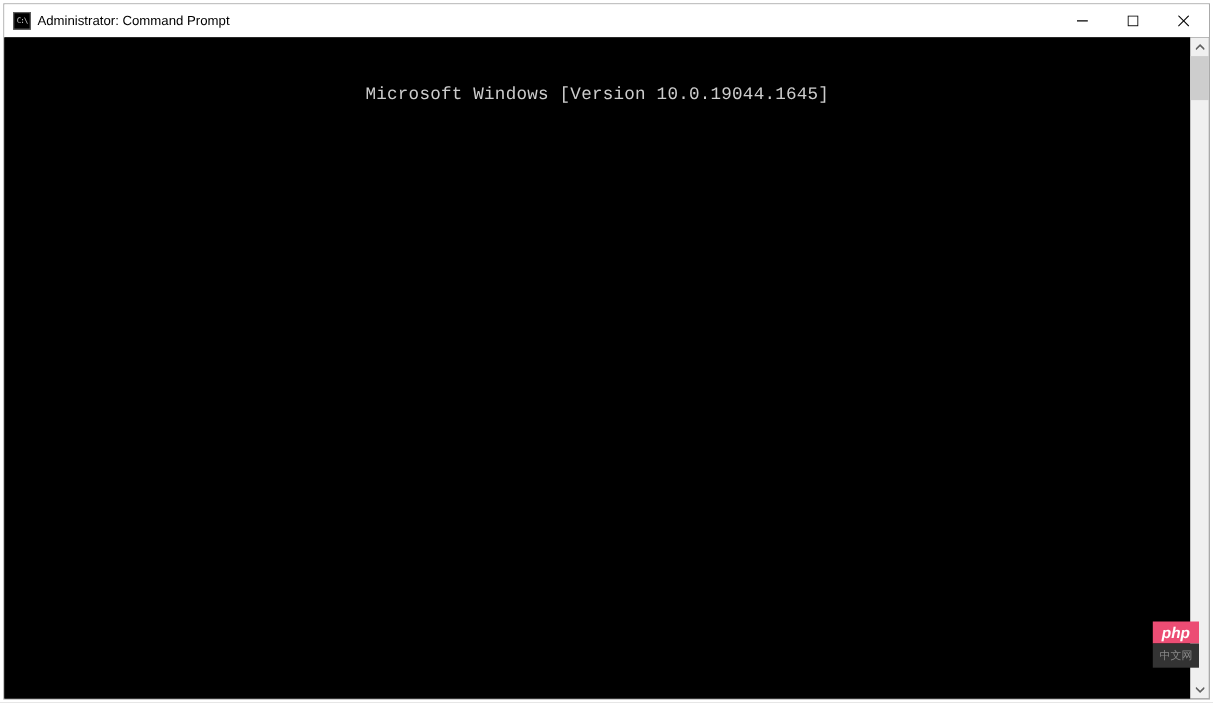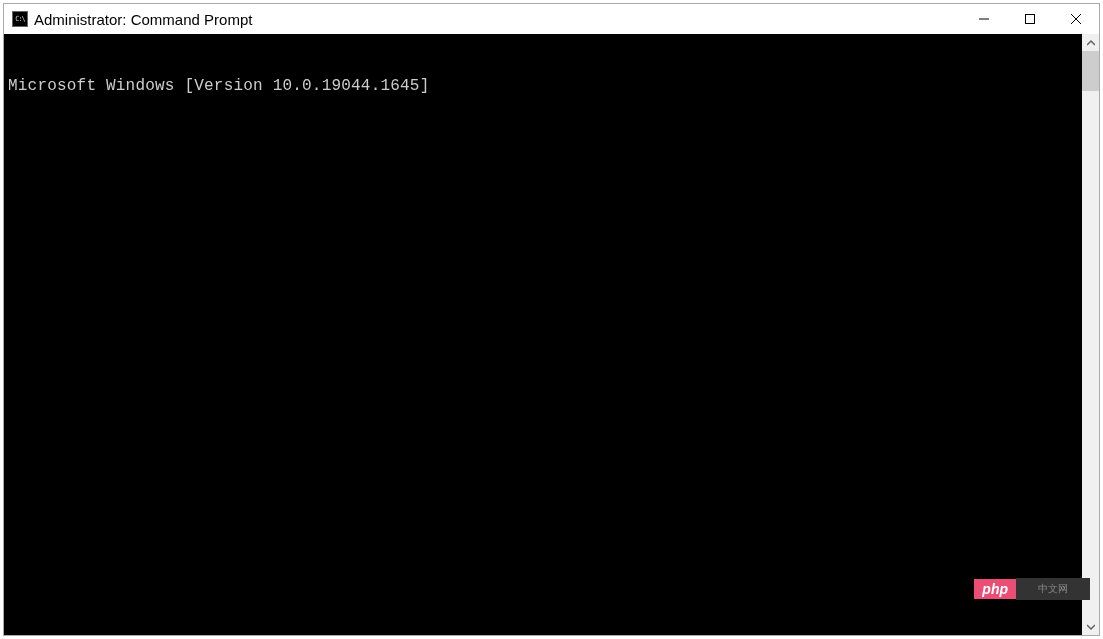--- a/index.html
+++ b/index.html
@@ -42,21 +42,21 @@
       justify-content: center;
     }
     .titlebar-icon-inner {
       color: #ccc;
       font-size: 7px;
       font-family: monospace;
       line-height: 1;
       letter-spacing: -1px;
     }
     .titlebar-text {
-      font-size: 15px;
+      font-size: 12px;
       color: #000;
       flex: 1;
     }
     .window-controls {
       display: flex;
       height: 100%;
     }
     .window-btn {
       width: 46px;
       height: 100%;
@@ -76,20 +76,21 @@
       flex: 1;
       background: #000;
       color: #ccc;
       font-family: Consolas, "Courier New", monospace;
       font-size: 16px;
       line-height: 20px;
       padding: 2px 4px;
       white-space: pre;
       overflow: hidden;
       letter-spacing: 0.2px;
+      text-align: center;
     }
     .terminal-line { display: block; }
     .prompt-line {
       display: flex;
       align-items: baseline;
     }
     .cursor {
       display: inline-block;
       width: 8px;
       height: 3px;
@@ -122,39 +123,40 @@
       top: 17px;
       left: 0;
       width: 17px;
       height: 40px;
       background: #cdcdcd;
       cursor: pointer;
     }
     .watermark {
       position: absolute;
       right: 13px;
-      bottom: 39px;
+      bottom: 52px;
       display: flex;
       align-items: center;
       height: 22px;
+      flex-direction: column;
     }
     .watermark-php {
       background: #ec4d74;
       color: #fff;
       font-style: italic;
       font-weight: bold;
       font-size: 14px;
       padding: 2px 8px;
       font-family: Arial, sans-serif;
     }
     .watermark-cn {
       background: #333;
       color: #888;
       font-size: 10px;
-      padding: 4px 22px;
+      padding: 4px 6px;
       height: 100%;
       display: flex;
       align-items: center;
     }
   </style>
 </head>
 <body>
 
 <div class="window">
   <div class="titlebar">

